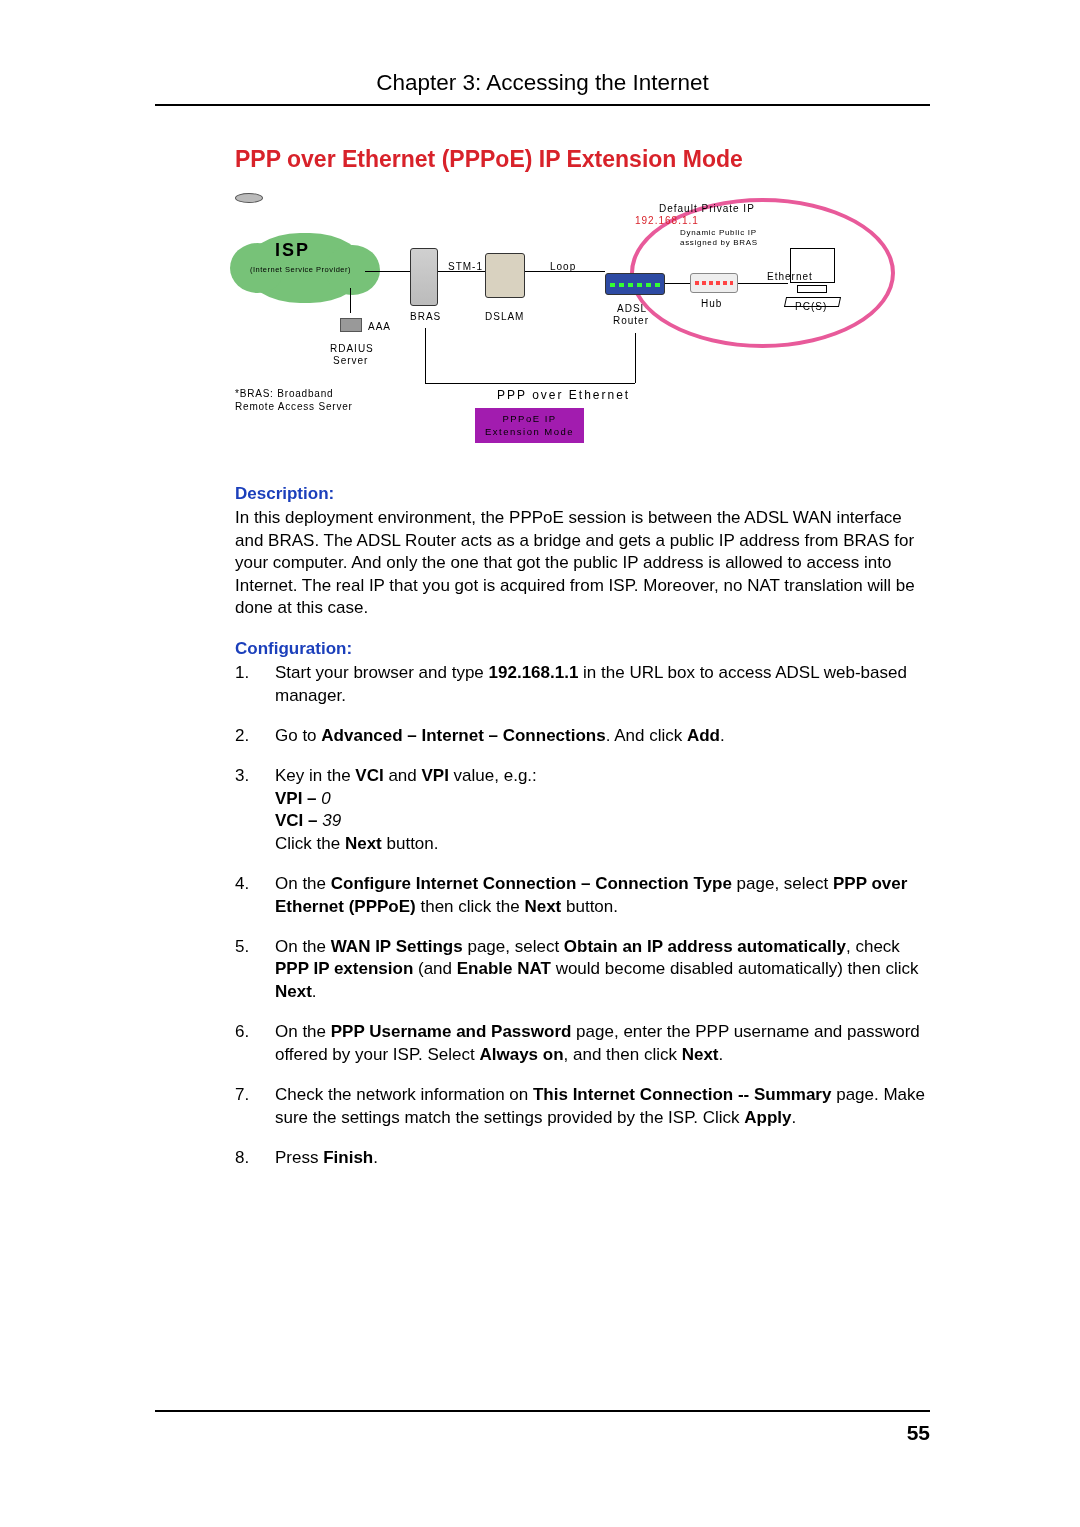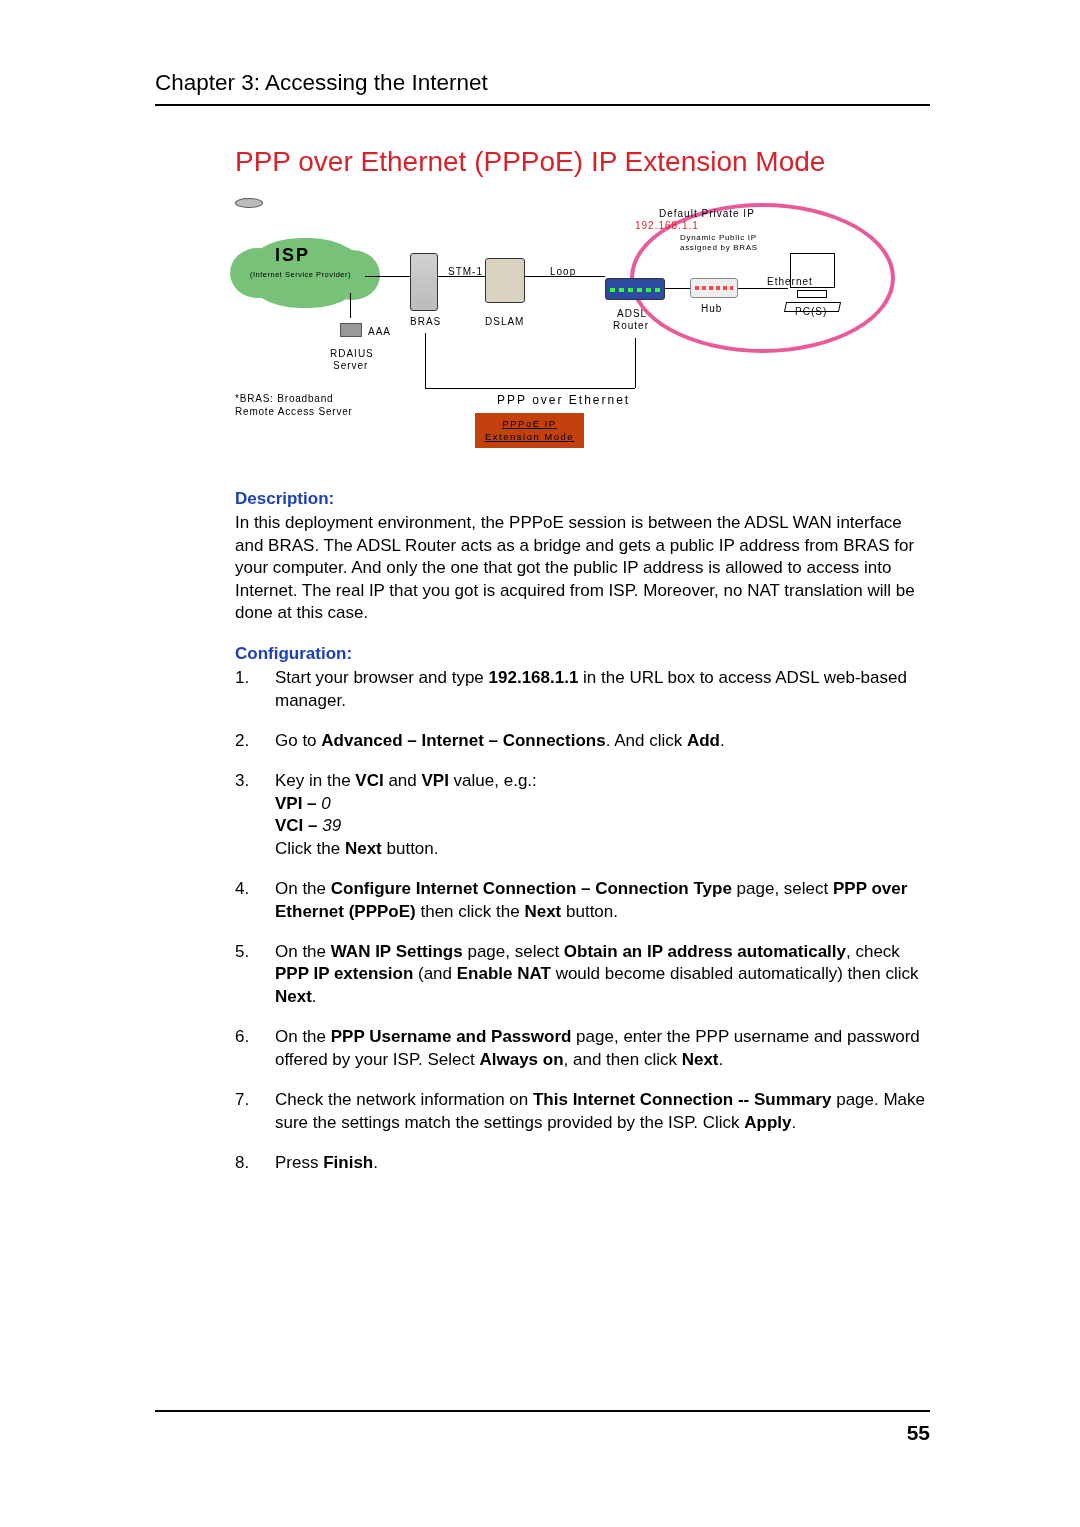--- a/index.html
+++ b/index.html
@@ -10,33 +10,33 @@
     font-family: Arial, Helvetica, sans-serif;
     color: #000;
     background: #fff;
     position: relative;
   }
   .page {
     padding: 70px 150px 0 155px;
     box-sizing: border-box;
   }
   .chapter-header {
-    text-align: left;
+    text-align: center;
     font-size: 22.5px;
     margin-bottom: 8px;
   }
   .hr-top {
     border: none;
     border-top: 2px solid #000;
     margin: 0 0 40px 0;
   }
   .section-title {
     color: #d8222a;
-    font-size: 28px;
-    font-weight: normal;
+    font-size: 23px;
+    font-weight: bold;
     margin: 0 0 20px 80px;
   }
   
   .diagram {
     margin: 0 auto 30px 80px;
     width: 680px;
     height: 260px;
     position: relative;
     font-size: 10px;
     letter-spacing: 1px;
@@ -88,27 +88,26 @@
   .hub-leds { position:absolute; left:460px; top:88px; width:38px; height:4px; background: repeating-linear-gradient(to right, #f44 0 4px, #eee 4px 7px);}
   .pc-mon { left: 555px; top: 55px; width: 45px; height: 35px; background:#fff; border:1.5px solid #000;}
   .pc-base{ left: 562px; top: 92px; width: 30px; height: 8px; background:#fff; border:1.5px solid #000;}
   .pc-kb  { left: 550px; top: 104px; width: 55px; height: 10px; background:#fff; border:1.5px solid #000; transform: skewX(-12deg);}
   .aaa    { left: 105px; top: 125px; width: 22px; height: 14px; background:#999; border:1px solid #555;}
   .aaa-top{ left: 103px; top: 118px; width: 26px; height: 8px; background:#bbb; border:1px solid #555; border-radius:50%;}
   
   .ppoe-box {
     position: absolute;
     left: 240px; top: 215px;
-    background: #c2410c;
+    background: #a21caf;
     padding: 4px 10px;
     font-size: 9.5px;
     letter-spacing: 1.5px;
     text-align: center;
     line-height: 1.4;
-    text-decoration: underline;
   }
   
   .bracket {
     position: absolute;
     border-top: 1px solid #000;
     height: 1px;
   }
   .bracket-v { position:absolute; border-left:1px solid #000; width:1px;}
   
   .content { margin-left: 80px; font-size: 17px; line-height: 1.32; }

